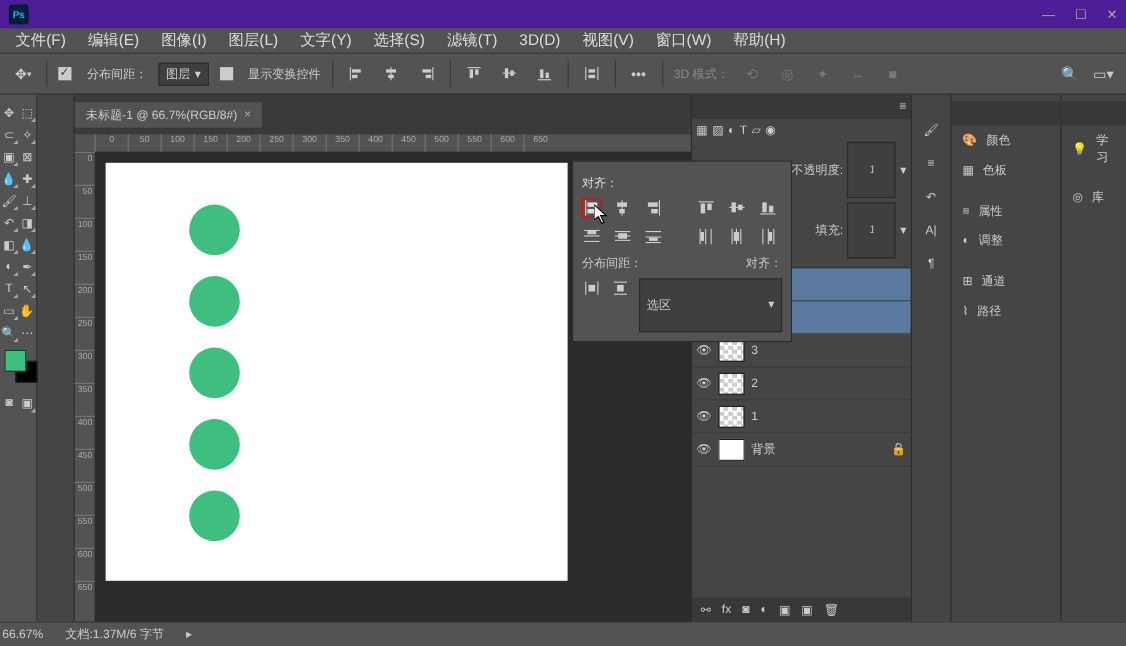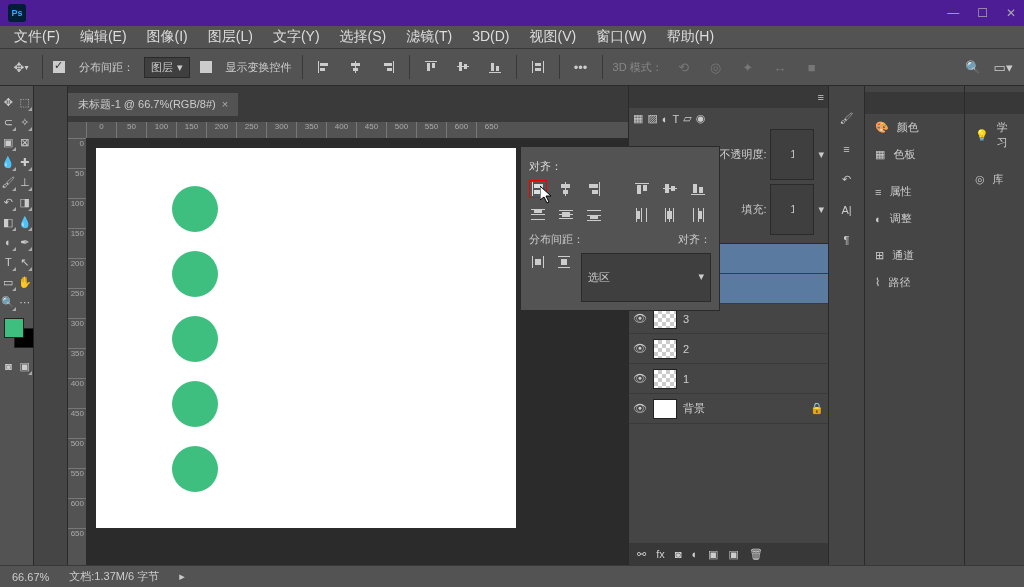--- a/index.html
+++ b/index.html
@@ -54,21 +54,21 @@
 .lrow{height:30px;display:flex;align-items:center;border-bottom:1px solid #3a3a3a;padding:0 4px;gap:6px}
 .lrow.sel{background:#5a7aa0}
 .eye{width:14px;color:#ccc}
 .thumb{width:24px;height:20px;background:#fff;border:1px solid #222;position:relative}
 .thumb.trans{background:repeating-conic-gradient(#ccc 0 25%,#fff 0 50%) 0 0/8px 8px}
 .lock{margin-left:auto;color:#aaa}
 .sidebar-icons{width:36px;background:#454545;border-left:1px solid #2a2a2a;padding-top:26px;display:flex;flex-direction:column;align-items:center;gap:18px}
 .sidebar-icons2{width:100px;background:#454545;border-left:1px solid #2a2a2a;padding-top:6px}
 .sb-item{display:flex;align-items:center;gap:8px;padding:6px 10px;font-size:11px}
 .sidebar-far{width:60px;background:#454545;border-left:1px solid #2a2a2a;padding-top:6px}
-.statusbar{height:22px;background:#535353;border-top:1px solid #383838;display:flex;align-items:center;padding:0 12px;gap:20px;font-size:11px}
+.statusbar{height:22px;background:#535353;border-top:1px solid #383838;display:flex;align-items:center;padding:0 2px;gap:20px;font-size:11px}
 svg{display:block}
 .cursor{position:absolute;left:472px;top:100px;z-index:30;pointer-events:none}
 </style>
 </head>
 <body>
 
 <div class="titlebar">
   <div class="ps-logo">Ps</div>
   <div class="titlebar-mid"></div>
   <div class="win-btns">

